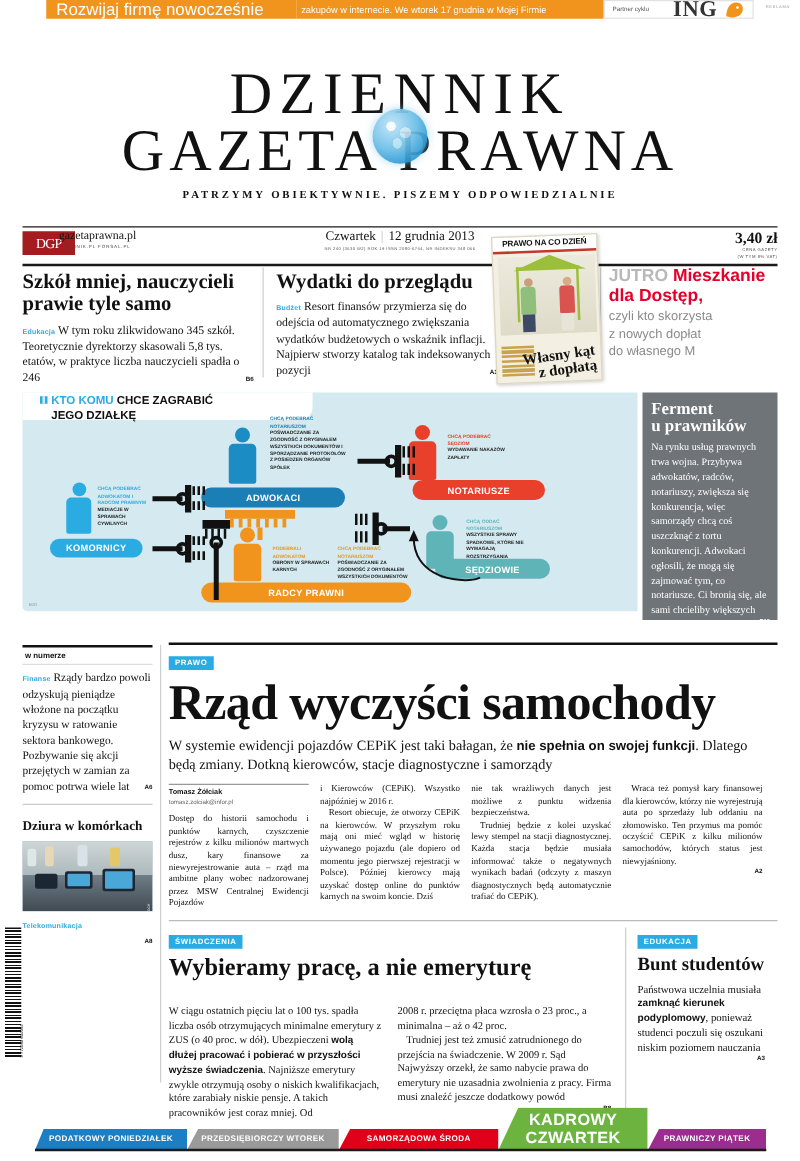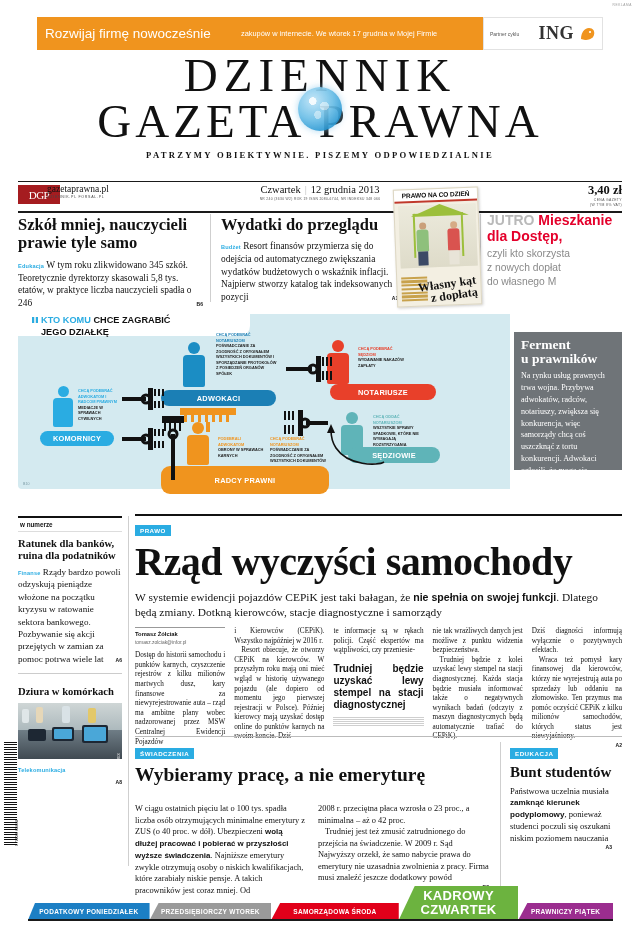--- a/index.html
+++ b/index.html
@@ -12,21 +12,21 @@
     overflow: hidden;
   }
   .page { width: 640px; height: 929px; position: relative; }
 
   
   .reklama-label {
     position: absolute; top: 3px; right: 8px;
     font-family: "Liberation Sans", sans-serif;
     font-size: 3.2px; letter-spacing: .6px; color: #999;
   }
-  .adbar { position: absolute; left: 37px; top: 17px; width: 566px; height: 33px; display: flex; }
+  .adbar { position: absolute; left: 37px; top: 0; width: 566px; height: 15px; display: flex; }
   .ad-orange {
     background: #f0941e; color: #fff; flex: 0 0 200px;
     display: flex; align-items: center; padding-left: 8px;
     font-family: "Liberation Sans", sans-serif; font-size: 13.5px; font-weight: 300;
   }
   .ad-text {
     background: #f0941e; color: #fff; flex: 1;
     display: flex; flex-direction: column; justify-content: center;
     font-family: "Liberation Sans", sans-serif; font-size: 7.4px; line-height: 1.55; padding-left: 4px;
   }
@@ -108,21 +108,21 @@
   .mc-hand { position: absolute; right: 4px; bottom: 3px; font-family: "Liberation Serif", serif; font-weight: bold; font-size: 12px; line-height: 1; transform: rotate(-6deg); text-align: right; }
 
   .jutro { position: absolute; left: 487px; top: 212px; width: 135px; }
   .jutro .j1 { font-family: "Liberation Sans", sans-serif; font-size: 14px; font-weight: bold; line-height: 1.16; }
   .jutro .j1 .grey { color: #b9b9b9; }
   .jutro .j1 .red { color: #e4002b; }
   .jutro .j2 { font-family: "Liberation Sans", sans-serif; font-size: 10.3px; color: #8a8a8a; line-height: 1.33; margin-top: 3px; }
 
   
   .info-wrap { position: absolute; left: 18px; top: 314px; width: 604px; height: 182px; }
-  .info-grey { position: absolute; right: 0; top: 18px; width: 108px; height: 138px; background: #6f7478; color: #fff; padding: 6px 6px 0 7px; }
+  .info-grey { position: absolute; right: 0; top: 0; width: 108px; height: 182px; background: #6f7478; color: #fff; padding: 6px 6px 0 7px; }
   .info-grey h3 { font-family: "Liberation Serif", serif; font-size: 13.5px; font-weight: bold; line-height: 1.05; }
   .info-grey p { font-family: "Liberation Serif", serif; font-size: 8.1px; line-height: 1.46; margin-top: 4px; }
   .info-grey .pg { font-family: "Liberation Sans", sans-serif; font-size: 4.6px; font-weight: bold; float: right; }
   .info-blue {
     position: absolute; left: 0; top: 0; width: 492px; height: 175px; background: #d4eaf0;
     border-radius: 0 0 0 4px;
   }
   .info-notch { position: absolute; left: 0; top: 0; width: 232px; height: 22px; background: #fff; border-radius: 0 0 10px 0; }
   .info-title { position: absolute; left: 14px; top: 1px; font-family: "Liberation Sans", sans-serif; font-size: 9.2px; font-weight: bold; line-height: 1.3; }
   .info-title .c { color: #2aace2; }
@@ -344,21 +344,21 @@
         <div class="t" style="width:22px;height:30px;background:#f0941e;"></div>
       </div>
       <div class="lbl" style="left:200px;top:122px;width:48px;">
         <span class="hi" style="color:#f0941e;">PODEBRALI ADWOKATOM</span>
         <span>OBRONY W SPRAWACH KARNYCH</span>
       </div>
       <div class="lbl" style="left:252px;top:122px;width:62px;">
         <span class="hi" style="color:#f0941e;">CHCĄ PODEBRAĆ NOTARIUSZOM</span>
         <span>POŚWIADCZANIE ZA ZGODNOŚĆ Z ORYGINAŁEM WSZYSTKICH DOKUMENTÓW</span>
       </div>
-      <div class="pill" style="left:143px;top:152px;width:168px;height:28px;background:#f0941e;">RADCY PRAWNI</div>
+      <div class="pill" style="left:143px;top:152px;width:168px;height:16px;background:#f0941e;">RADCY PRAWNI</div>
 
       <div class="person" style="left:322px;top:98px;width:24px;">
         <div class="h" style="width:12px;height:12px;background:#5fb4b8;"></div>
         <div class="t" style="width:22px;height:30px;background:#5fb4b8;"></div>
       </div>
       <div class="lbl" style="left:355px;top:100px;width:52px;">
         <span class="hi" style="color:#5fb4b8;">CHCĄ ODDAĆ NOTARIUSZOM</span>
         <span>WSZYSTKIE SPRAWY SPADKOWE, KTÓRE NIE WYMAGAJĄ ROZSTRZYGANIA SPORÓW</span>
       </div>
       <div class="pill" style="left:330px;top:133px;width:92px;height:16px;background:#5fb4b8;">SĘDZIOWIE</div>
@@ -463,21 +463,20 @@
 
     <div class="info-grey">
       <h3><span>Ferment</span><br><span>u prawników</span></h3>
       <p><span>Na rynku usług prawnych trwa wojna. Przybywa adwokatów, radców, notariuszy, zwiększa się konkurencja, więc samorządy chcą coś uszczknąć z tortu konkurencji. Adwokaci ogłosili, że mogą się zajmować tym, co notariusze. Ci bronią się, ale sami chcieliby większych kompetencji</span> <span class="pg">B12</span></p>
     </div>
   </div>
 
   <div class="wnum">
     <div class="wnum-tag">w numerze</div>
     <div>
-      <h4>Ratunek dla banków, ruina dla podatników</h4>
       <p><span class="kicker">Finanse</span> <span>Rządy bardzo powoli odzyskują pieniądze włożone na początku kryzysu w ratowanie sektora bankowego. Pozbywanie się akcji przejętych w zamian za pomoc potrwa wiele lat</span><span class="pagenum">A6</span></p>
     </div>
     <div style="border-top:1px solid #ccc;margin-top:8px;padding-top:6px;">
       <h4>Dziura w komórkach</h4>
       <div class="thumb">
         <div class="t1"></div>
           <div class="t2"></div>
         <div class="ph" style="left:10px;top:26px;width:18px;height:12px;"></div>
         <div class="ph" style="left:34px;top:24px;width:22px;height:14px;"></div>
         <div class="scr" style="left:36px;top:26px;width:18px;height:10px;"></div>
@@ -510,33 +509,27 @@
         <div class="byline"><span>Tomasz Żółciak</span><span class="mail">tomasz.zolciak@infor.pl</span></div>
         <p style="margin-top:5px;">Dostęp do historii samochodu i punktów karnych, czyszczenie rejestrów z kilku milionów martwych dusz, kary finansowe za niewyrejestrowanie auta – rząd ma ambitne plany wobec nadzorowanej przez MSW Centralnej Ewidencji Pojazdów</p>
       </div>
       <div class="col">
         <p>
             <span style="display: block;">i Kierowców (CEPiK). Wszystko najpóźniej w 2016 r.</span>
             <span style="display: block; text-indent: 7px;">Resort obiecuje, że otworzy CEPiK na kierowców. W przyszłym roku mają oni mieć wgląd w historię używanego pojazdu (ale dopiero od momentu jego pierwszej rejestracji w Polsce). Później kierowcy mają uzyskać dostęp online do punktów karnych na swoim koncie. Dziś</span>
           </p>
       </div>
       <div class="col">
-        <p>te informacje są w rękach policji. Część ekspertów ma wątpliwości, czy przeniesie-</p>
-        <div class="subhead">Trudniej będzie uzyskać lewy stempel na stacji diagnostycznej</div>
-        <div class="greybox"></div>
-      </div>
-      <div class="col">
         <p>
             <span style="display: block;">nie tak wrażliwych danych jest możliwe z punktu widzenia bezpieczeństwa.</span>
             <span style="display: block; text-indent: 7px;">Trudniej będzie z kolei uzyskać lewy stempel na stacji diagnostycznej. Każda stacja będzie musiała informować także o negatywnych wynikach badań (odczyty z maszyn diagnostycznych będą automatycznie trafiać do CEPiK).</span>
           </p>
       </div>
       <div class="col">
         <p>
-            <span style="display: block;">Dziś diagności informują wyłącznie o pozytywnych efektach.</span>
             <span style="display: block; text-indent: 7px;">Wraca też pomysł kary finansowej dla kierowców, którzy nie wyrejestrują auta po sprzedaży lub oddaniu na złomowisko. Ten przymus ma pomóc oczyścić CEPiK z kilku milionów samochodów, których status jest niewyjaśniony.</span>
           </p>
         <span class="a2">A2</span>
       </div>
     </div>
   </div>
 
   <div class="bot">
     <div class="bot-left">
       <span class="tag">ŚWIADCZENIA</span>

